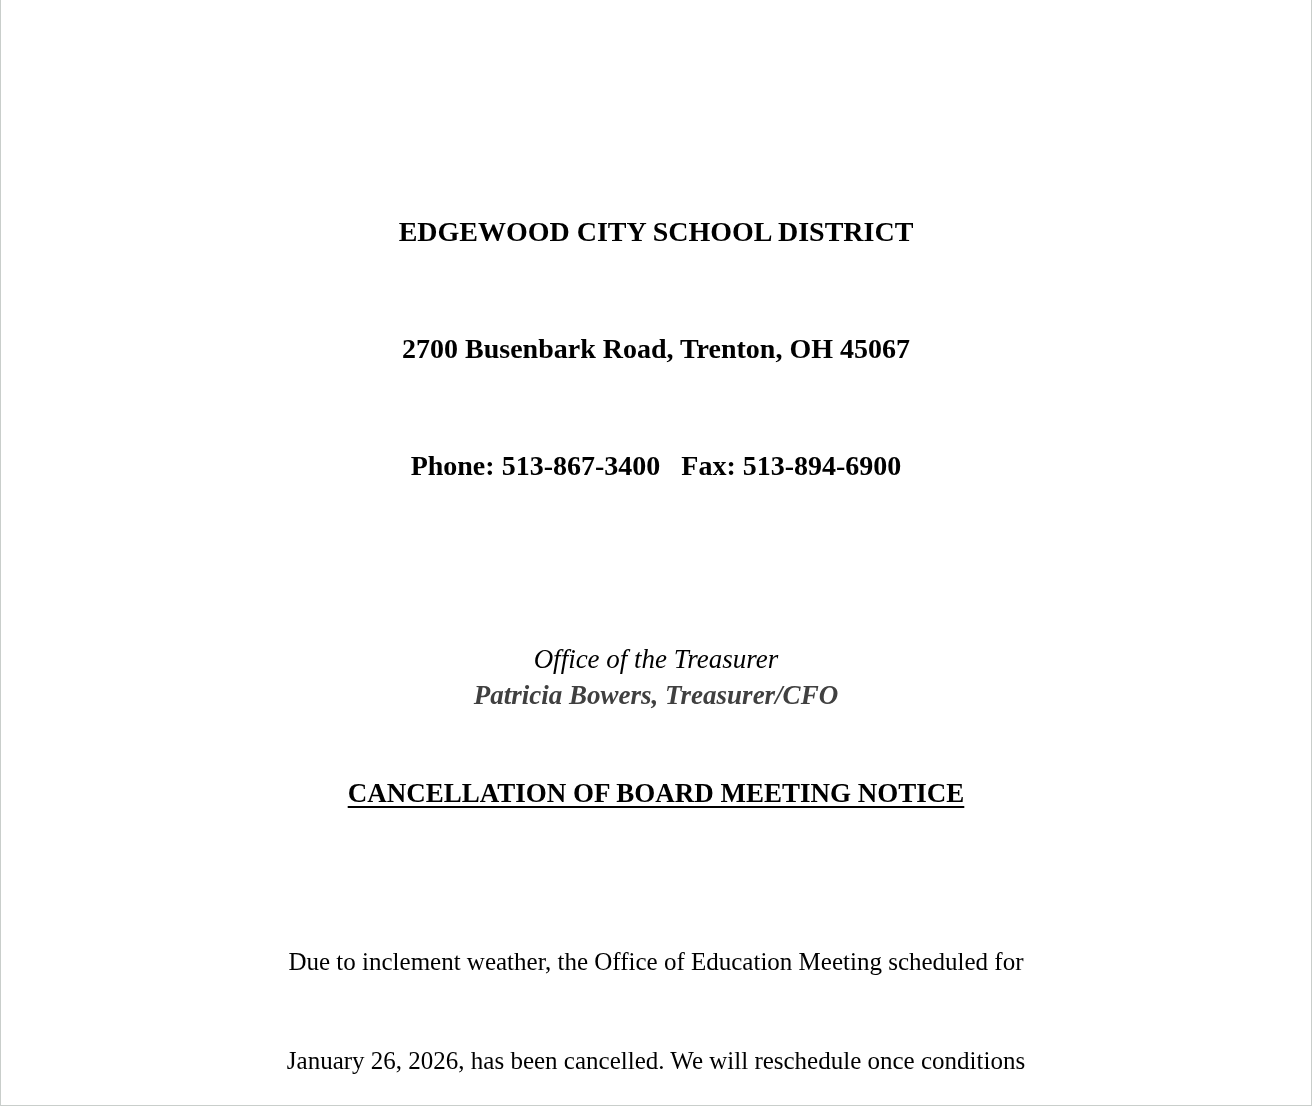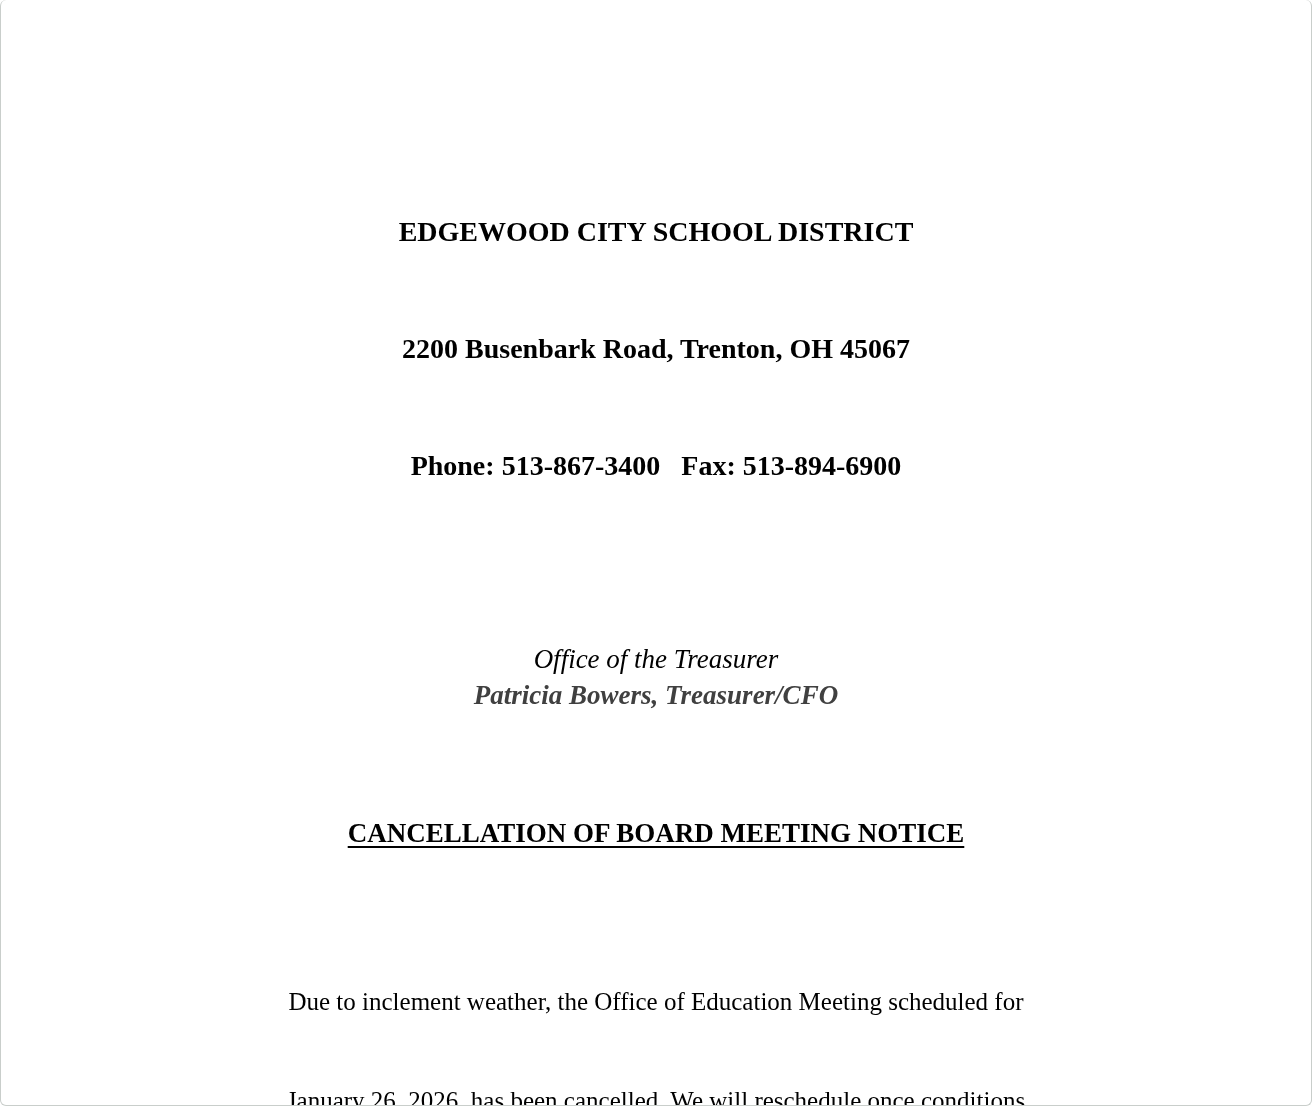--- a/index.html
+++ b/index.html
@@ -12,21 +12,20 @@
     width: 1310px;
     height: 1105px;
     margin: 0;
     background: #ffffff;
     border-left: 1px solid #c9cecb;
     border-right: 1px solid #c9cecb;
     border-bottom: 1px solid #c9cecb;
     font-family: "Liberation Serif", "DejaVu Serif", serif;
     color: #000000;
     overflow: hidden;
-    border-radius: 6px;
   }
   .letterhead {
     margin-top: 134px;
     text-align: center;
     font-weight: bold;
     font-size: 28px;
     line-height: 39px;
     white-space: pre-wrap;
   }
   .office-block {
@@ -37,21 +36,21 @@
   }
   .office-line {
     font-style: italic;
     font-weight: normal;
   }
   .signatory-line {
     font-style: italic;
     font-weight: bold;
   }
   .notice-title {
-    margin-top: 101px;
+    margin-top: 61px;
     text-align: center;
     font-weight: bold;
     font-size: 27px;
     line-height: 39px;
     text-decoration: underline;
     text-decoration-thickness: 2px;
     text-underline-offset: 4px;
   }
   .notice-body {
     margin-top: 66px;
@@ -61,21 +60,21 @@
     white-space: pre-wrap;
   }
 </style>
 </head>
 <body>
 
 <div class="page" style="background: rgb(255, 255, 255); color: rgb(0, 0, 0); border-left-color: rgb(201, 206, 203); border-right-color: rgb(201, 206, 203); border-bottom-color: rgb(201, 206, 203);">
 
   <div class="letterhead">
     <div>EDGEWOOD CITY SCHOOL DISTRICT</div>
-    <div>2200 Busenbark Road, Trenton, OH 45067</div>
+    <div>2700 Busenbark Road, Trenton, OH 45067</div>
     <div>Phone: 513-867-3400   Fax: 513-894-6900</div>
   </div>
 
   <div class="office-block">
     <div class="office-line">Office of the Treasurer</div>
     <div class="signatory-line" style="color: #404040;">Patricia Bowers, Treasurer/CFO</div>
   </div>
 
   <div class="notice-title">CANCELLATION OF BOARD MEETING NOTICE</div>
 

